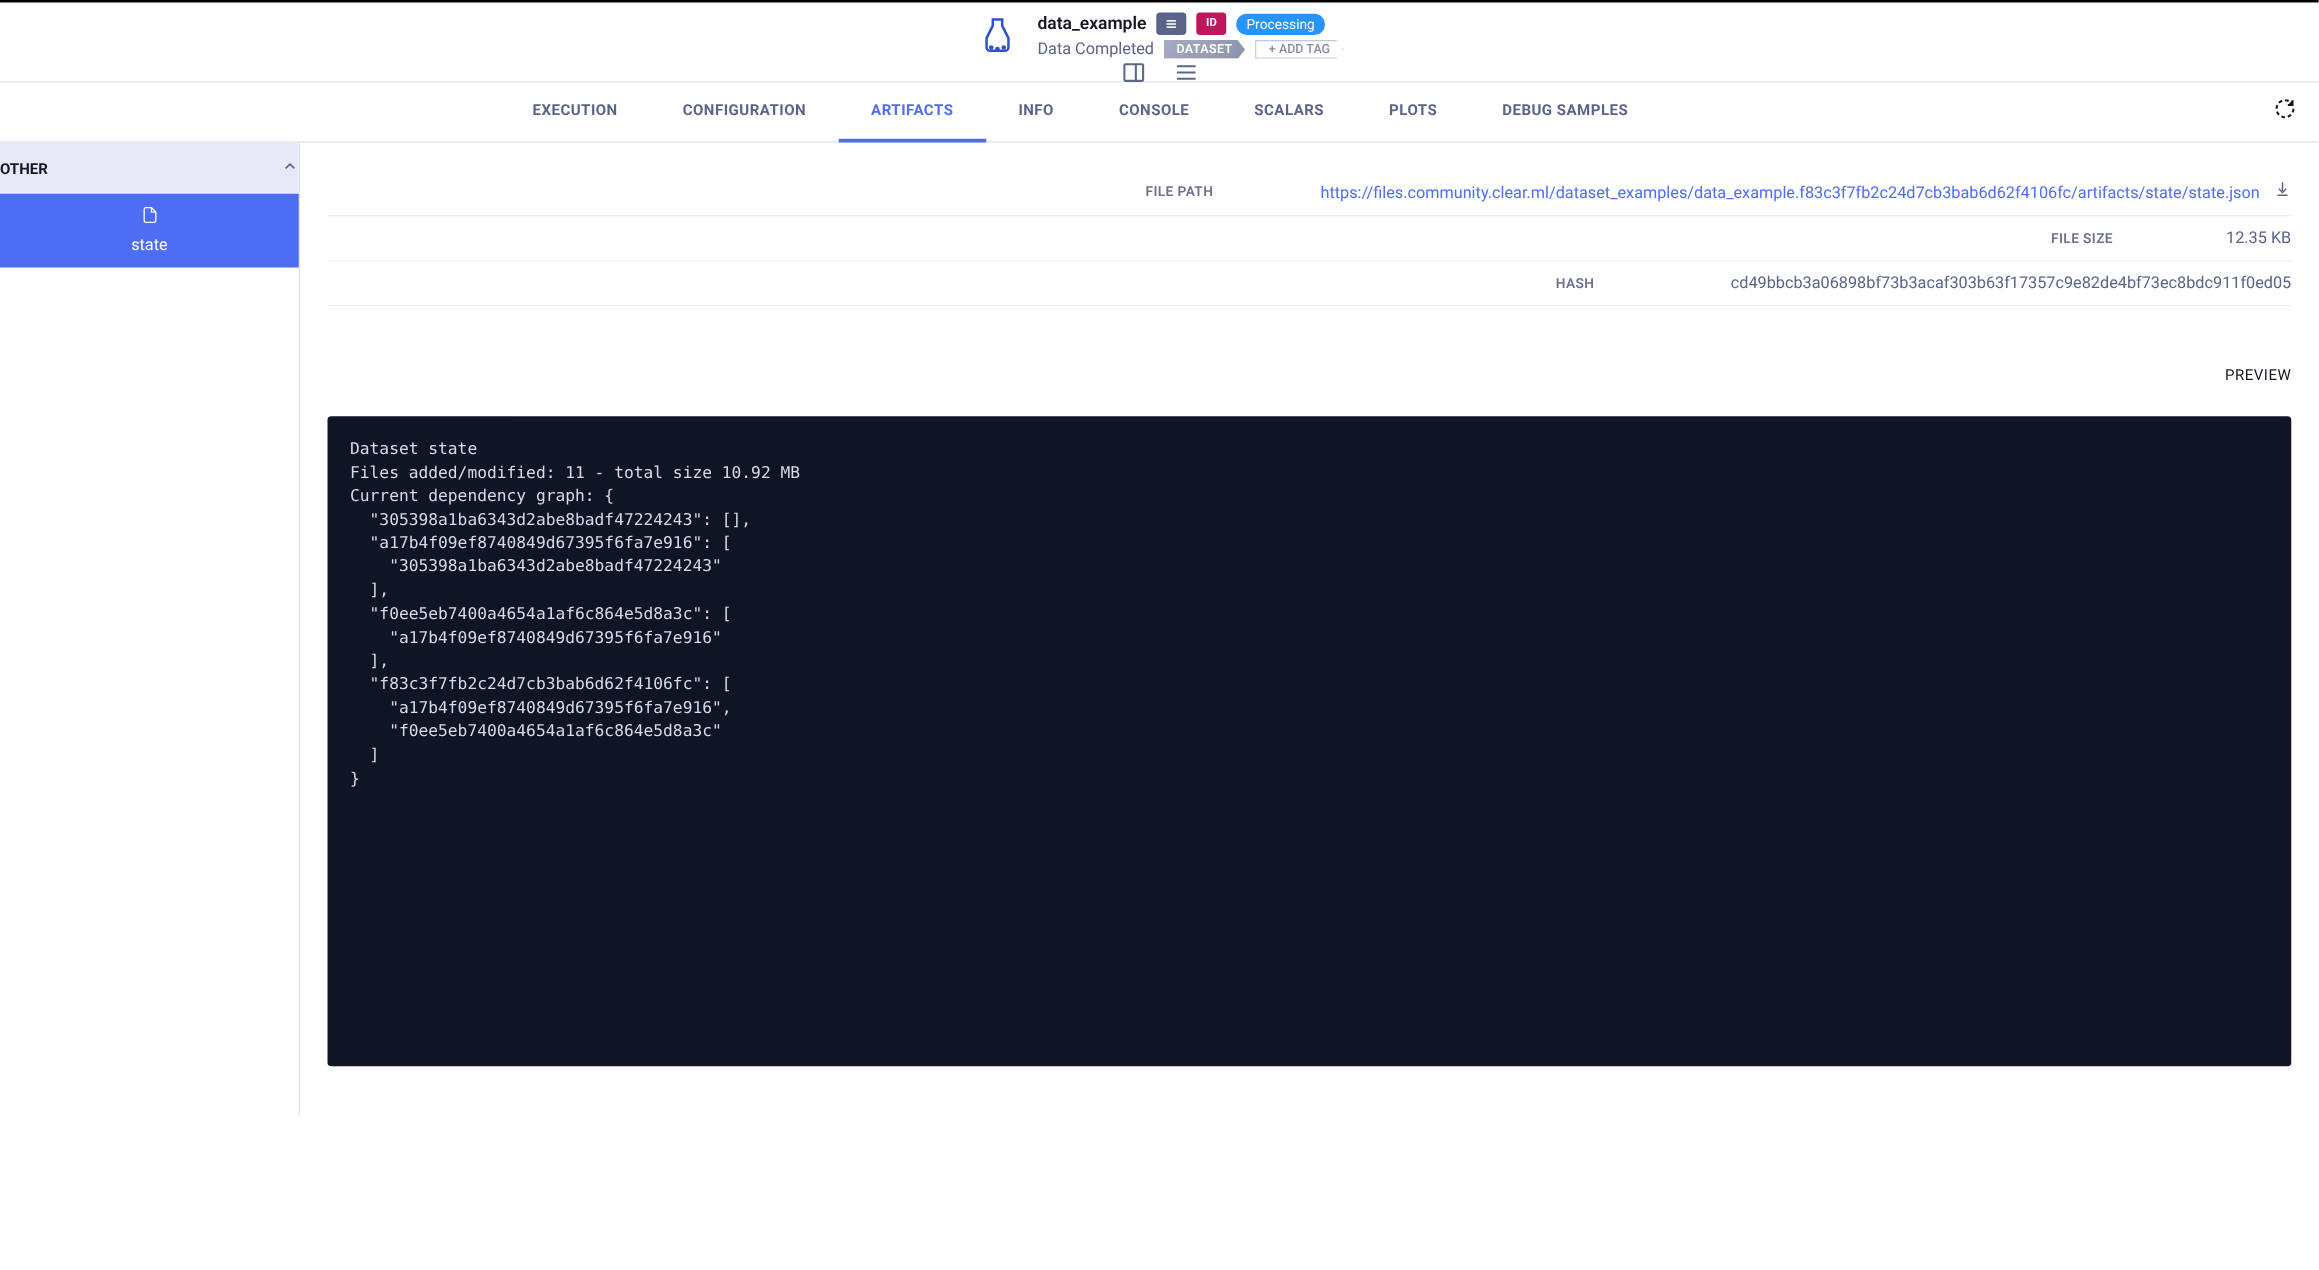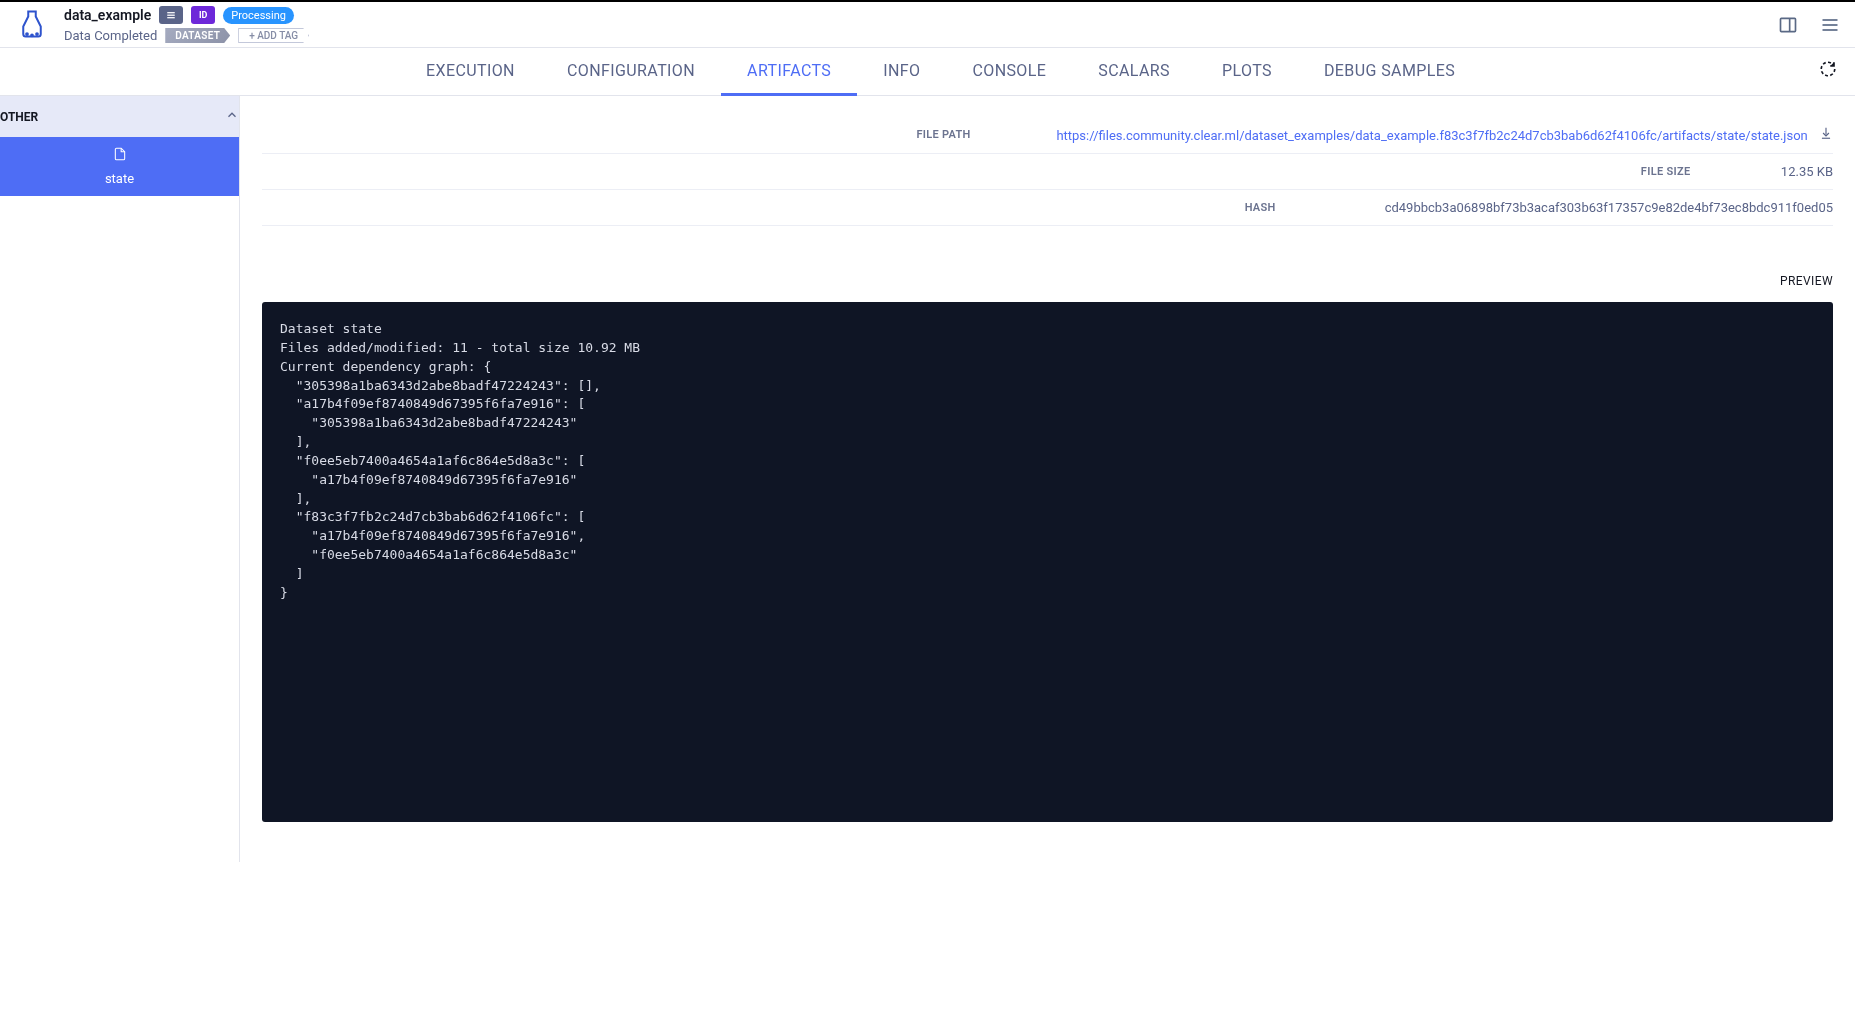--- a/index.html
+++ b/index.html
@@ -1,52 +1,52 @@
 <!DOCTYPE html>
 <html><head>
   <meta charset="utf-8">
   <style>
     * { margin: 0; padding: 0; box-sizing: border-box; font-family: -apple-system, BlinkMacSystemFont, "Segoe UI", Roboto, Helvetica, Arial, sans-serif; }
     body { background: #fff; color: #141722; overflow-x: hidden; }
-    .top-bar { border-top: 2px solid #000; border-bottom: 1px solid #e2e4ec; display:flex; align-items:center; justify-content:space-between; padding: 8px 14px; height: 48px; }
+    .top-bar { border-top: 2px solid #000; border-bottom: 1px solid #e2e4ec; display:flex; align-items:center; justify-content:space-between; padding: 8px 14px; height: 66px; flex-direction: column; }
     .top-left { display:flex; align-items: flex-start; gap: 14px; }
     .logo-box { width: 36px; height: 36px; display:flex; align-items:center; justify-content:center; color:#2e53cd; }
     .title-block { display:flex; flex-direction: column; gap: 4px; }
     .title-row { display:flex; align-items:center; gap: 8px; }
     .exp-title { font-size: 14px; font-weight:600; color:#141722; }
     .icon-btn { background:#5a6488; color:#fff; border-radius:3px; width:24px; height:18px; display:flex; align-items:center; justify-content:center; font-size:10px; cursor:pointer; }
-    .icon-btn.id { background:#6d28d9; }
+    .icon-btn.id { background:#be185d; }
     .status-badge { background:#2894ff; color:#fff; font-size:11px; padding: 2px 8px; border-radius: 10px; }
     .sub-row { display:flex; align-items:center; gap: 8px; color:#5a6488; font-size:13px; }
     .ds-chip { background: linear-gradient(135deg,#a5abc0,#8c92a8); color:#fff; font-size:10px; font-weight: 600; padding: 2px 10px; letter-spacing: .3px; clip-path: polygon(0 0, calc(100% - 6px) 0, 100% 50%, calc(100% - 6px) 100%, 0 100%); }
     .add-tag-chip { border:1px solid #c3c8da; color:#868da6; font-size:10px; font-weight:500; padding: 1px 10px; background:#fff; clip-path: polygon(0 0, calc(100% - 6px) 0, 100% 50%, calc(100% - 6px) 100%, 0 100%); cursor:pointer; }
     .top-right { display:flex; align-items:center; gap: 20px; color:#5a6985; }
     .ghost-icon { width:22px; height:22px; display:flex; align-items:center; justify-content:center; cursor:pointer; }
 
     .tabs-row { display:flex; align-items:center; padding: 0 0 0 400px; position:relative; border-bottom:1px solid #e2e4ec; height: 48px; }
-    .tab { padding: 0 26px; height:48px; display:flex; align-items:center; font-size:16px; font-weight:400; color:#5a6488; letter-spacing:.4px; cursor:pointer; border-bottom: 3px solid transparent; }
+    .tab { padding: 0 26px; height:48px; display:flex; align-items:center; font-size:12px; font-weight:700; color:#5a6488; letter-spacing:.4px; cursor:pointer; border-bottom: 3px solid transparent; }
     .tab.active { color:#4e6df5; border-bottom-color:#4e6df5; }
     .refresh-wrap { position:absolute; right: 18px; top: 12px; }
 
     .main { display:flex; }
     .sidebar { width: 240px; background:#fff; border-right:1px solid #e2e4ec; }
     .side-section-head { background:#e6e9f8; color:#141722; font-size:12px; font-weight:700; padding: 12px 0; display:flex; align-items:center; justify-content:space-between; cursor:pointer; }
     .side-item { display:flex; align-items:center; gap: 10px; padding: 10px 14px; font-size:13px; color:#141722; cursor:pointer; }
     .side-item.active { background:#4e6df5; color:#fff;flex-direction:column; }
     .file-ic { width:14px; height:14px; }
 
     .content { flex: 1; padding: 20px 22px 40px 22px; }
     .meta-row { display:flex; align-items:center; border-bottom: 1px solid #eceef5; padding: 10px 0; justify-content: flex-end; }
     .meta-label { width: 140px; font-size:11px; font-weight:600; color:#6b738f; letter-spacing:.3px; }
     .meta-value { font-size:13px; color:#5a6488; }
     .meta-value.link { color:#4e6df5; }
     .dl-ic { color:#5a6488; margin-left: 8px; cursor:pointer; }
 
     .preview-label { margin-top: 48px; font-size:12px; font-weight:400; color:#141722; letter-spacing:.4px;text-align:right; }
-    .preview-box { margin-top: 14px; background:#0f1525; color:#d8dbe6; border-radius:3px; padding: 18px 18px 18px 18px; min-height: 520px; }
+    .preview-box { margin-top: 26px; background:#0f1525; color:#d8dbe6; border-radius:3px; padding: 18px 18px 18px 18px; min-height: 520px; }
     .preview-box pre { font-family: ui-monospace, SFMono-Regular, Menlo, Monaco, Consolas, monospace; font-size: 13px; line-height: 1.45; white-space: pre; }
   </style>
 </head>
 <body>
 
 <div class="top-bar">
   <div class="top-left">
     <div class="logo-box">
       <svg viewBox="0 0 24 24" width="30" height="30" fill="none" stroke="currentColor" stroke-width="1.6">
         <path d="M9 2h6v4l4 8v6a2 2 0 0 1-2 2H7a2 2 0 0 1-2-2v-6l4-8V2z"></path>

